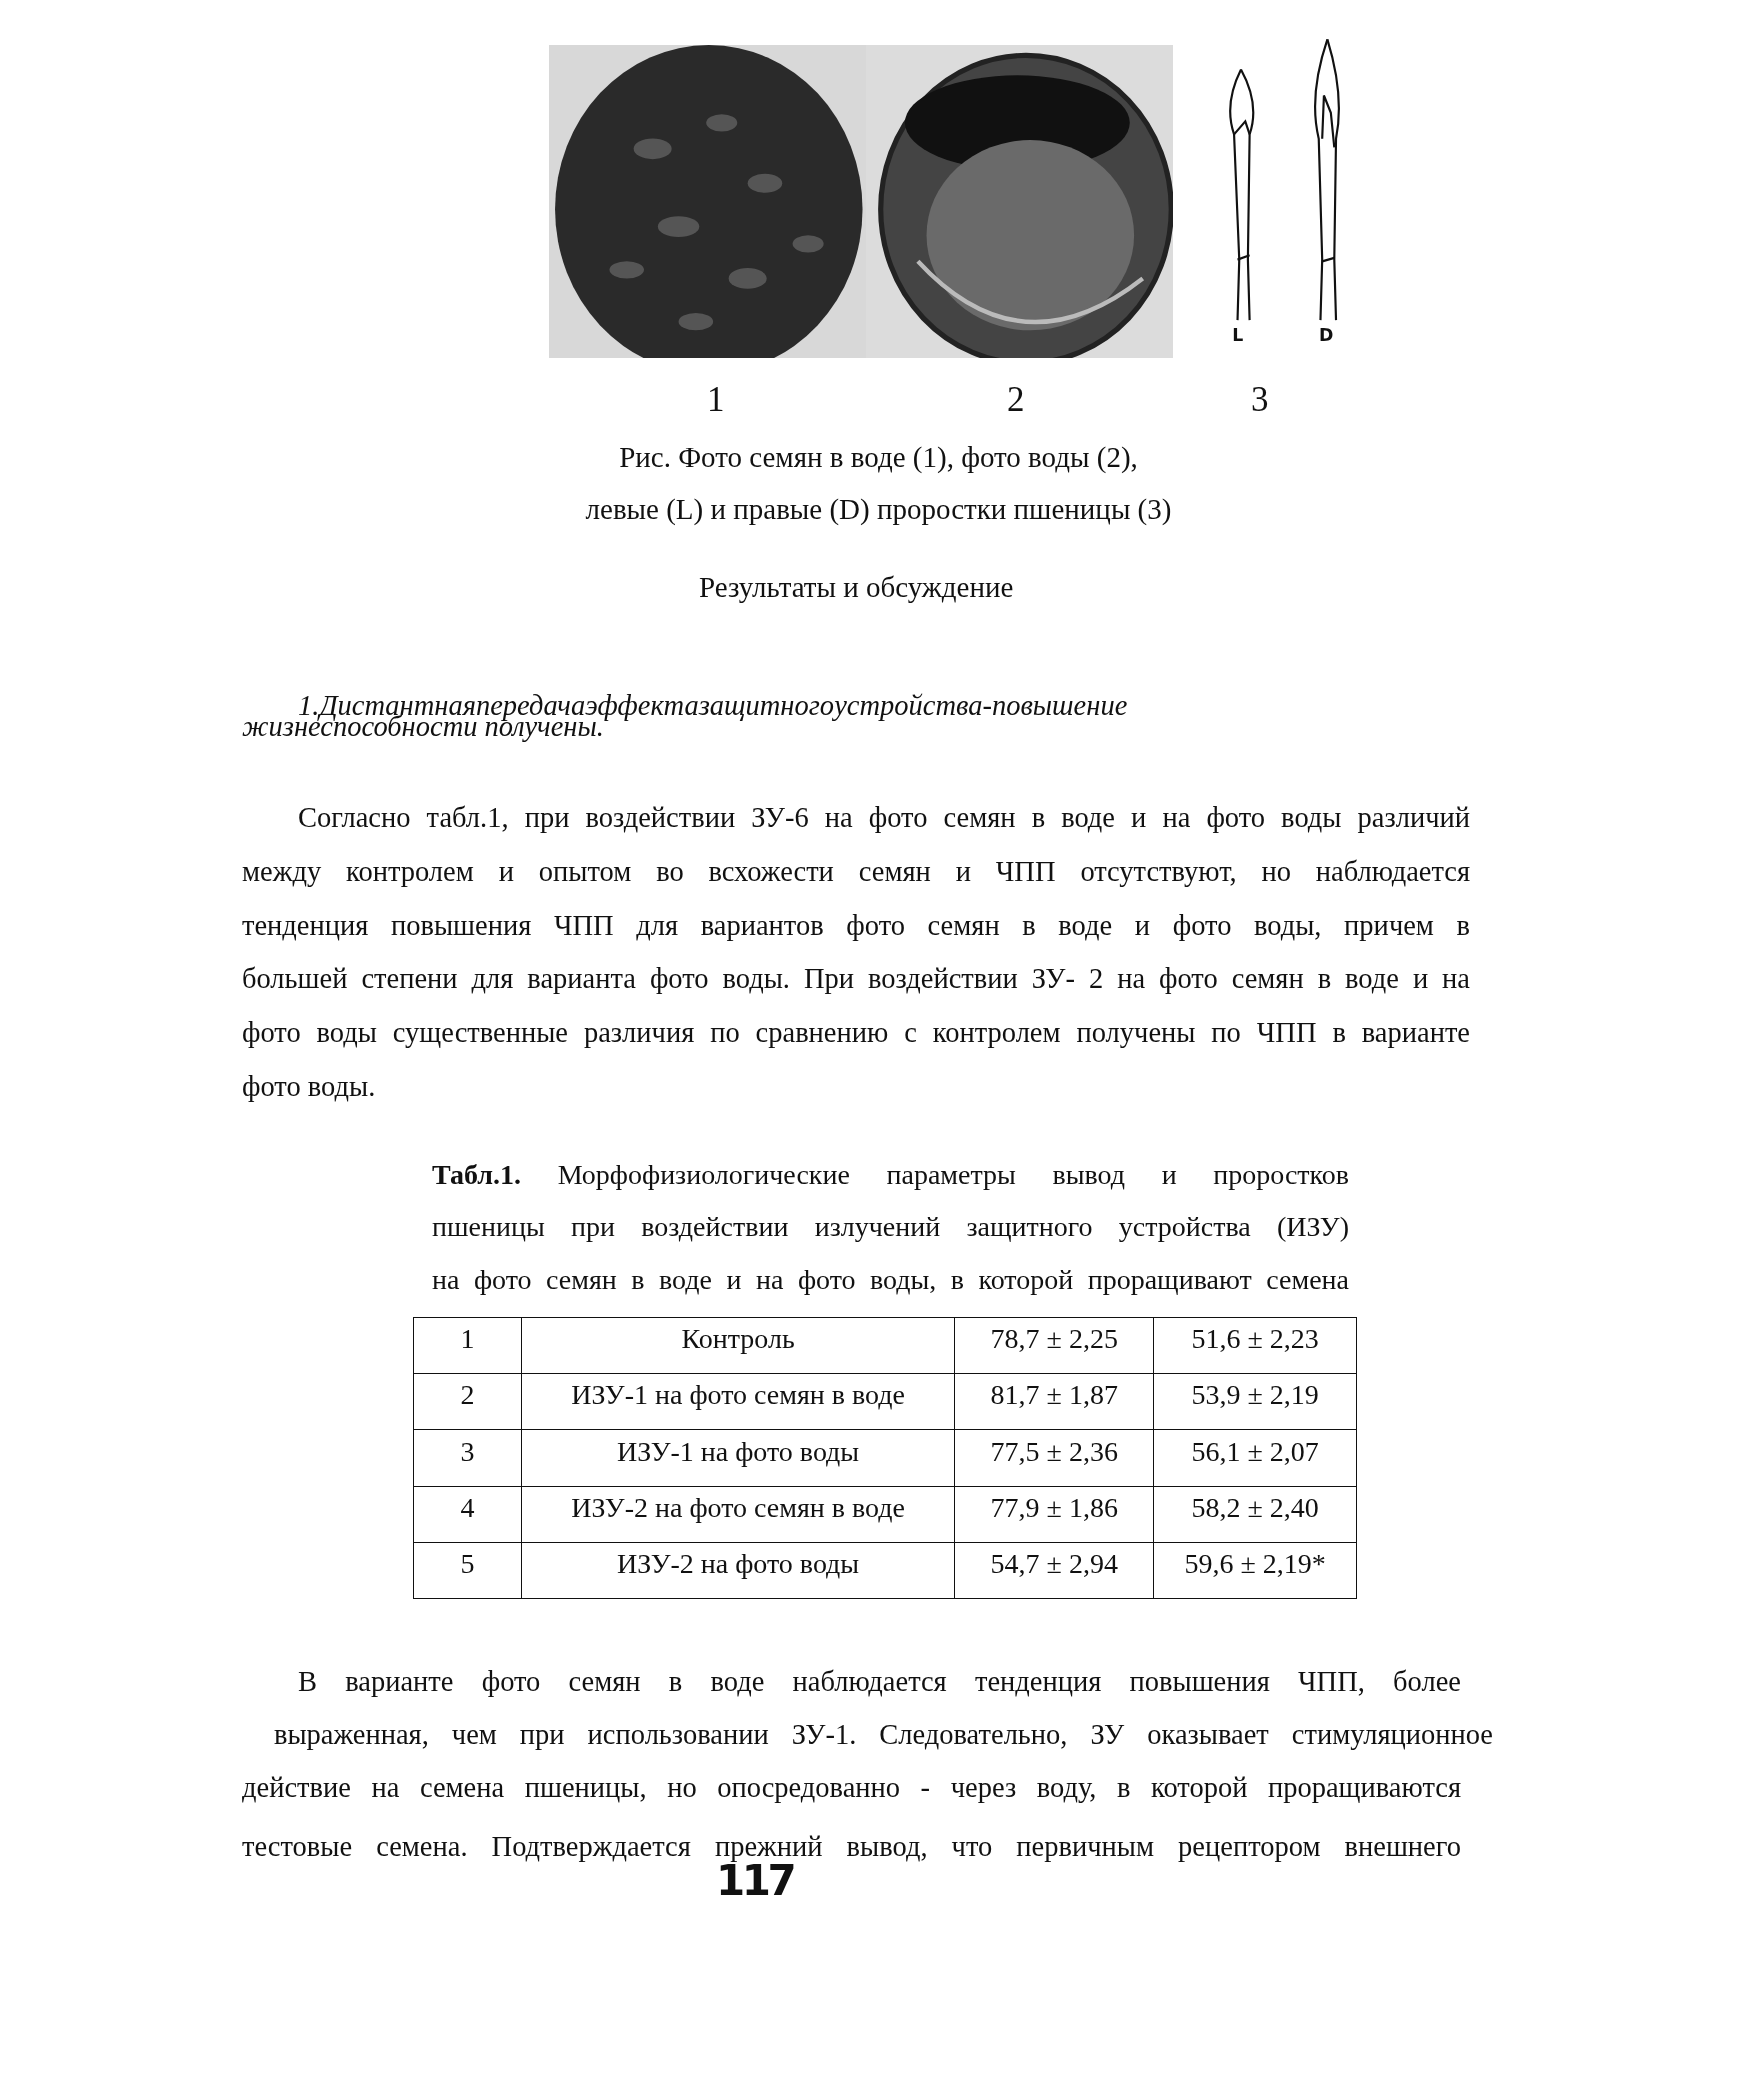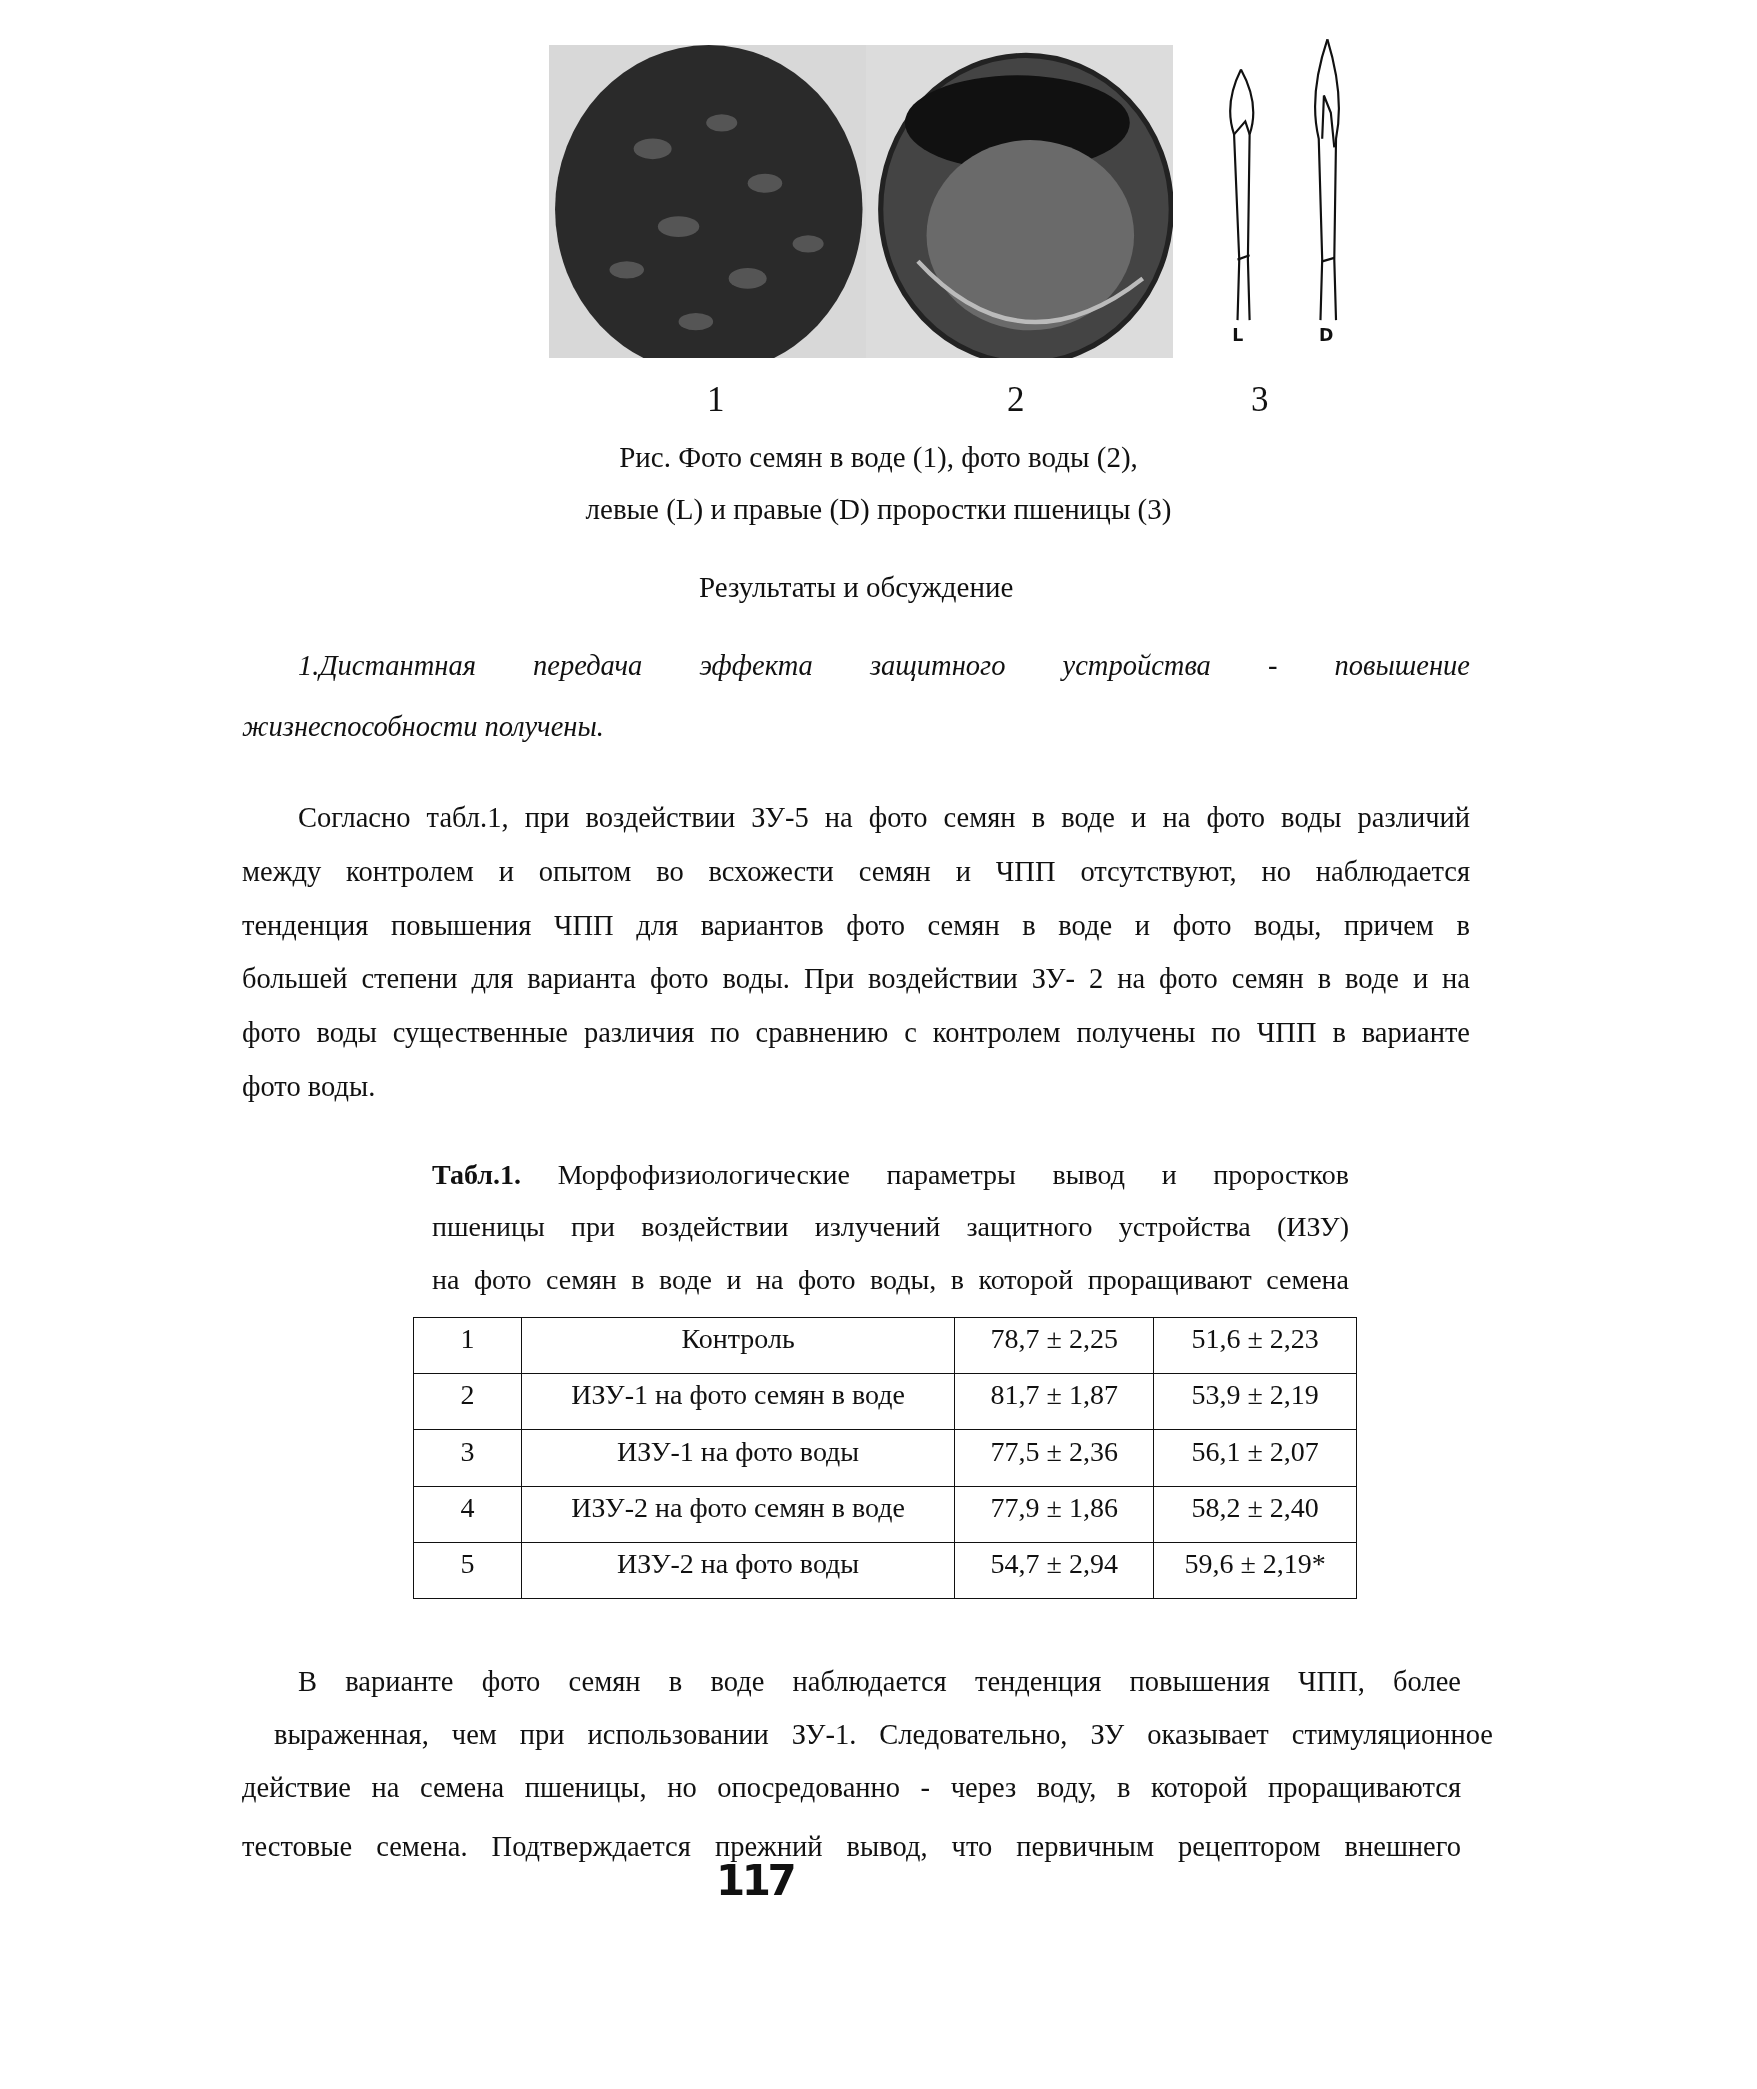--- a/index.html
+++ b/index.html
@@ -65,32 +65,32 @@
 
 <span class="fignum" style="left:707px;">1</span>
 <span class="fignum" style="left:1007px;">2</span>
 <span class="fignum" style="left:1251px;">3</span>
 
 <div class="caption" style="top:441px;">Рис. Фото семян в воде (1),  фото воды (2),</div>
 <div class="caption" style="top:493px;">левые (L)  и правые (D) проростки пшеницы (3)</div>
 
 <div class="abs" style="left:699px; top:571px; font-size:29px;">Результаты и обсуждение</div>
 
-<div class="line ital" style="top:650px; left:298px; width:1172px; display:flex; justify-content:space-between;">
+<div class="line ital" style="top:690px; left:298px; width:1172px; display:flex; ">
   <span>1.Дистантная</span>
   <span>передача</span>
   <span>эффекта</span>
   <span>защитного</span>
   <span>устройства</span>
   <span>-</span>
   <span>повышение</span>
 </div>
 <div class="line ital" style="top:711px;">жизнеспособности получены.</div>
 
-<div class="line just" style="top:802px; left:298px; width:1172px;">Согласно табл.1,  при воздействии ЗУ-5 на фото семян в воде и на фото воды различий</div>
+<div class="line just" style="top:802px; left:298px; width:1172px;">Согласно табл.1,  при воздействии ЗУ-6 на фото семян в воде и на фото воды различий</div>
 <div class="line just" style="top:856px;">между контролем и опытом во всхожести семян и ЧПП отсутствуют, но наблюдается</div>
 <div class="line just" style="top:910px;">тенденция повышения ЧПП для вариантов фото семян в воде и фото воды, причем в</div>
 <div class="line just" style="top:963px;">большей степени для варианта фото воды. При воздействии ЗУ- 2 на фото семян в воде и на</div>
 <div class="line just" style="top:1017px;">фото воды существенные различия по сравнению с контролем получены по ЧПП в варианте</div>
 <div class="line" style="top:1071px;">фото воды.</div>
 
 <div class="tcap just" style="top:1159px;">
   <b>Табл.1.</b>
   <span>Морфофизиологические параметры вывод и проростков</span>
 </div>

